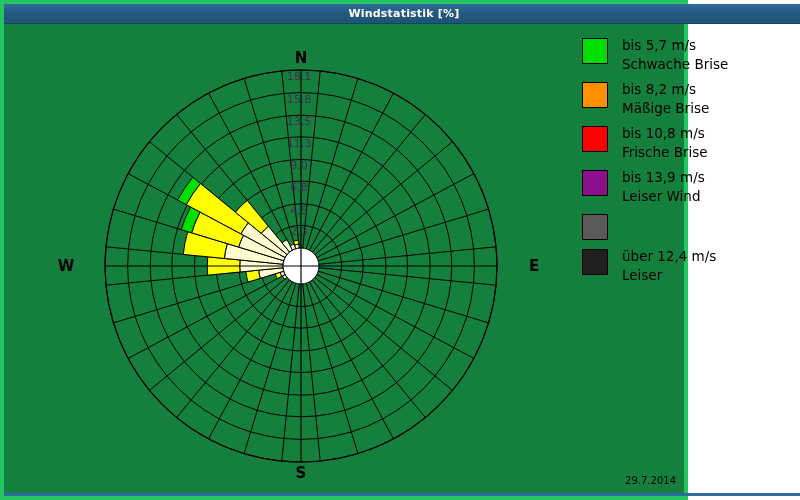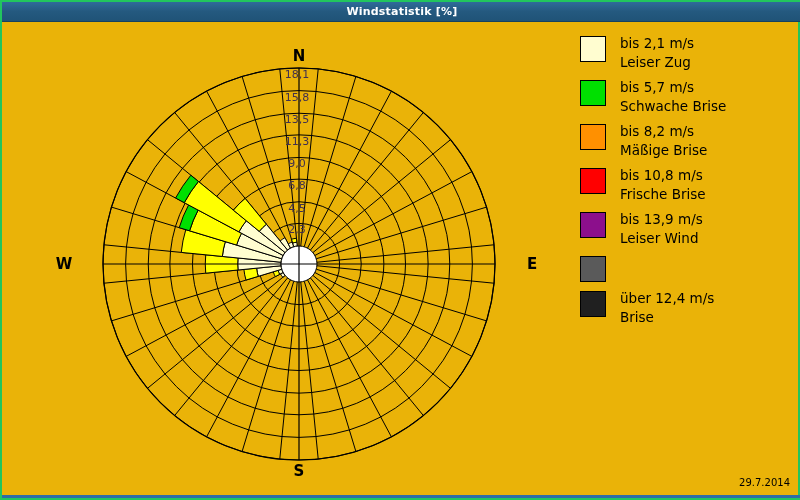--- a/index.html
+++ b/index.html
@@ -4,22 +4,22 @@
 <title>Windstatistik</title>
 <style>
   html,body{margin:0;padding:0;}
   body{
     width:800px;height:500px;overflow:hidden;
     background:#ffffff;
     font-family:"DejaVu Sans","Liberation Sans",sans-serif;
     -webkit-font-smoothing:none;
   }
   #app{
-    position:relative;width:800px;height:500px;box-sizing:border-box;
-    border:2px solid #22c55e;background:#eab308;
+    position:relative;width:688px;height:500px;box-sizing:border-box;
+    border:4px solid #22c55e;background:#15803d;
   }
   
   #titlebar{
     position:absolute;left:0;top:0;width:800px;height:19px;
     background:linear-gradient(to bottom,#2f6b9a 0%,#24597f 50%,#1f5377 100%);
     border-bottom:1px solid #17425f;
     display:flex;align-items:center;justify-content:center;
   }
   #titlebar .t{
     color:#ffffff;font-size:11px;font-weight:bold;letter-spacing:.2px;
@@ -154,27 +154,20 @@
     </svg>
   </div>
 
   <div class="compass" id="cmp-n">N</div>
   <div class="compass" id="cmp-s">S</div>
   <div class="compass" id="cmp-w">W</div>
   <div class="compass" id="cmp-e">E</div>
 
   <div id="legend">
       <div class="lg-row">
-        <div class="sw" style="background: rgb(255, 253, 208);"></div>
-        <div class="lg-txt">
-          <div>bis 2,1 m/s</div>
-          <div>Leiser Zug</div>
-        </div>
-      </div>
-      <div class="lg-row">
         <div class="sw" style="background: rgb(0, 224, 0);"></div>
         <div class="lg-txt">
           <div>bis 5,7 m/s</div>
           <div>Schwache Brise</div>
         </div>
       </div>
       <div class="lg-row">
         <div class="sw" style="background: rgb(255, 144, 0);"></div>
         <div class="lg-txt">
           <div>bis 8,2 m/s</div>
@@ -195,21 +188,21 @@
           <div>Leiser Wind</div>
         </div>
       </div>
       <div class="lg-row">
         <div class="sw" style="background: rgb(90, 90, 90);"></div>
       </div>
       <div class="lg-row">
         <div class="sw" style="background: rgb(32, 32, 32);"></div>
         <div class="lg-txt">
           <div>über 12,4 m/s</div>
-          <div>Brise</div>
+          <div>Leiser</div>
         </div>
       </div>
     </div>
 
   <div id="footer-date">29.7.2014</div>
   <div id="botline"></div>
 
 </div>
 
 </body></html>

